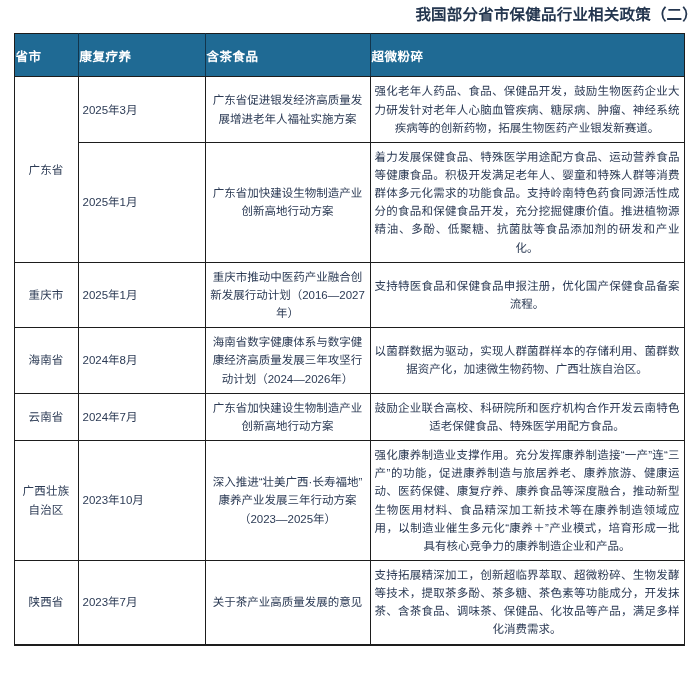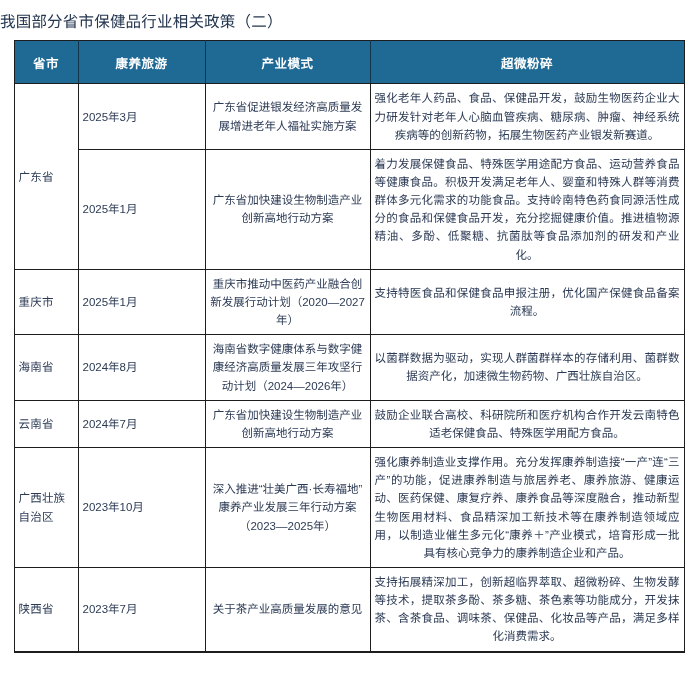--- a/index.html
+++ b/index.html
@@ -17,26 +17,26 @@
   }
 
   #page {
     width: 698px;
     height: 680px;
     position: relative;
     box-sizing: border-box;
   }
 
   #report-title {
-    text-align: left;
+    text-align: right;
     font-size: 15.5px;
-    font-weight: normal;
+    font-weight: bold;
     color: #24364f;
     letter-spacing: 0.2px;
-    padding-top: 12px;
+    padding-top: 5px;
     padding-bottom: 9px;
     line-height: 1.25;
     white-space: nowrap;
   }
 
   #policy-table {
     border-collapse: collapse;
     table-layout: fixed;
     margin: 0 auto;
     width: 670px;
@@ -52,40 +52,41 @@
   #policy-table col.c-content { width: 314px; }
 
   #policy-table thead th {
     background: #1f6a94;
     color: #ffffff;
     font-size: 12.5px;
     font-weight: bold;
     height: 40px;
     border-right: 1px solid #12354c;
     border-bottom: 1.5px solid #1d1d1d;
-    text-align: center;
+    text-align: left;
     vertical-align: middle;
     letter-spacing: 0.5px;
   }
   #policy-table thead th:last-child { border-right: none; }
 
   #policy-table tbody td {
     border-right: 1px solid #1d1d1d;
     border-bottom: 1px solid #1d1d1d;
     font-size: 11.5px;
     line-height: 1.58;
     vertical-align: middle;
     background: #ffffff;
     padding: 5px 4px;
     box-sizing: border-box;
   }
   #policy-table tbody td:last-child { border-right: none; }
   #policy-table tbody tr:last-child td { border-bottom: none; }
 
   .cell-prov {
+    text-align: center;
     letter-spacing: 0.2px;
   }
   .cell-date {
     font-size: 12px;
   }
   .cell-name {
     text-align: center;
     padding-left: 8px;
     padding-right: 8px;
   }
@@ -106,41 +107,41 @@
   <table id="policy-table">
     <colgroup>
       <col class="c-prov">
       <col class="c-date">
       <col class="c-name">
       <col class="c-content">
     </colgroup>
     <thead>
       <tr>
         <th>省市</th>
-        <th>康养旅游</th>
-        <th>产业模式</th>
+        <th>康复疗养</th>
+        <th>含茶食品</th>
         <th>超微粉碎</th>
       </tr>
     </thead>
     <tbody id="policy-table-body">
         <tr>
           <td class="cell-prov" rowspan="2">广东省</td>
           <td class="cell-date">2025年3月</td>
           <td class="cell-name">广东省促进银发经济高质量发展增进老年人福祉实施方案</td>
           <td class="cell-content">强化老年人药品、食品、保健品开发，鼓励生物医药企业大力研发针对老年人心脑血管疾病、糖尿病、肿瘤、神经系统疾病等的创新药物，拓展生物医药产业银发新赛道。</td>
         </tr>
         <tr>
           <td class="cell-date">2025年1月</td>
           <td class="cell-name">广东省加快建设生物制造产业创新高地行动方案</td>
           <td class="cell-content">着力发展保健食品、特殊医学用途配方食品、运动营养食品等健康食品。积极开发满足老年人、婴童和特殊人群等消费群体多元化需求的功能食品。支持岭南特色药食同源活性成分的食品和保健食品开发，充分挖掘健康价值。推进植物源精油、多酚、低聚糖、抗菌肽等食品添加剂的研发和产业化。</td>
         </tr>
         <tr>
           <td class="cell-prov">重庆市</td>
           <td class="cell-date">2025年1月</td>
-          <td class="cell-name">重庆市推动中医药产业融合创新发展行动计划（2020—2027年）</td>
+          <td class="cell-name">重庆市推动中医药产业融合创新发展行动计划（2016—2027年）</td>
           <td class="cell-content">支持特医食品和保健食品申报注册，优化国产保健食品备案流程。</td>
         </tr>
         <tr>
           <td class="cell-prov">海南省</td>
           <td class="cell-date">2024年8月</td>
           <td class="cell-name">海南省数字健康体系与数字健康经济高质量发展三年攻坚行动计划（2024—2026年）</td>
           <td class="cell-content">以菌群数据为驱动，实现人群菌群样本的存储利用、菌群数据资产化，加速微生物药物、广西壮族自治区。</td>
         </tr>
         <tr>
           <td class="cell-prov">云南省</td>

